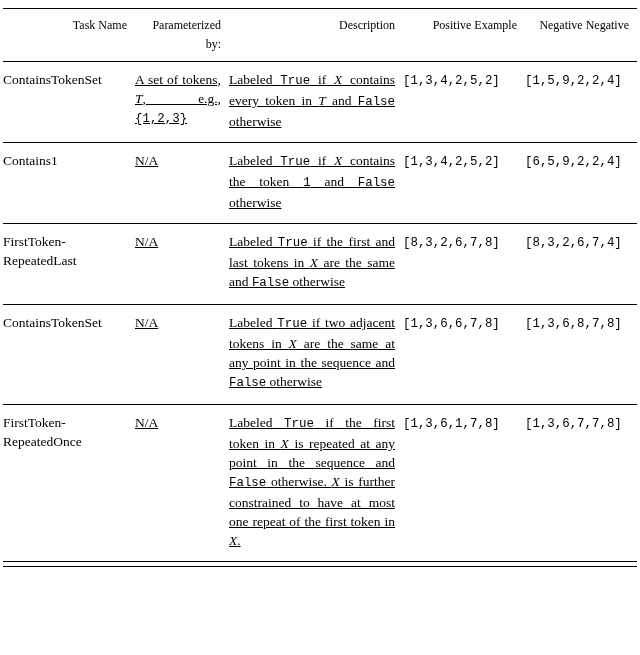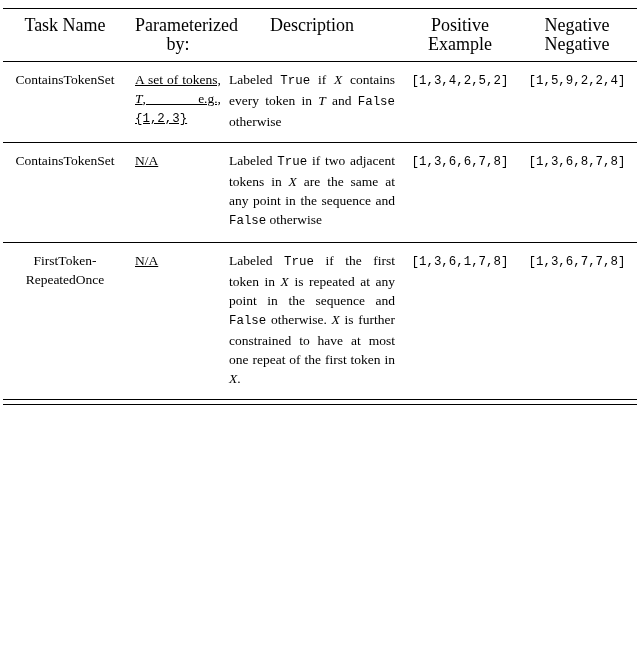--- a/index.html
+++ b/index.html
@@ -20,37 +20,36 @@
     width:634px;
     table-layout:fixed;
     border-collapse:collapse;
     border-top:1px solid var(--rule);
   }
   col.c1{width:132px;}
   col.c2{width:94px;}
   col.c3{width:174px;}
   col.c4{width:122px;}
   thead th{
-    text-align:center;
+    text-align:right;
     font-weight:normal;
-    font-size:18px;
+    font-size:12px;
     line-height:19px;
     padding:7px 8px 7px 0;
     vertical-align:top;
     border-bottom:1px solid var(--rule);
   }
   tbody td{
     vertical-align:top;
     font-size:13.5px;
     line-height:19px;
     padding:8px 8px 11px 0;
     border-bottom:1px solid var(--rule);
-    text-align:center;
   }
-  td.desc{text-align:justify;}
+  td.desc{text-align:justify;text-decoration:underline;}
   td.param{text-align:justify;text-decoration:underline;}
   .tt{
     font-family:"Liberation Mono", monospace;
     font-size:0.92em;
   }
   i.math{font-style:italic;}
   .bottom-rule{
     width:634px;
     margin-top:4px;
     border-top:1px solid var(--rule);
@@ -80,20 +79,34 @@
     </thead>
     <tbody id="table-body">
         <tr>
           <td class="task">ContainsTokenSet</td>
           <td class="param">A set of tokens, <i class="math">T</i>, e.g., <span class="tt">{1,2,3}</span></td>
           <td class="desc">Labeled <span class="tt">True</span> if <i class="math">X</i> contains every token in <i class="math">T</i> and <span class="tt">False</span> otherwise</td>
           <td><span class="tt">[1,3,4,2,5,2]</span></td>
           <td><span class="tt">[1,5,9,2,2,4]</span></td>
         </tr>
         <tr>
+          <td class="task">Contains1</td>
+          <td class="param">N/A</td>
+          <td class="desc">Labeled <span class="tt">True</span> if <i class="math">X</i> contains the token <span class="tt">1</span> and <span class="tt">False</span> otherwise</td>
+          <td><span class="tt">[1,3,4,2,5,2]</span></td>
+          <td><span class="tt">[6,5,9,2,2,4]</span></td>
+        </tr>
+        <tr>
+          <td class="task">FirstToken-RepeatedLast</td>
+          <td class="param">N/A</td>
+          <td class="desc">Labeled <span class="tt">True</span> if the first and last tokens in <i class="math">X</i> are the same and <span class="tt">False</span> otherwise</td>
+          <td><span class="tt">[8,3,2,6,7,8]</span></td>
+          <td><span class="tt">[8,3,2,6,7,4]</span></td>
+        </tr>
+        <tr>
           <td class="task">ContainsTokenSet</td>
           <td class="param">N/A</td>
           <td class="desc">Labeled <span class="tt">True</span> if two adjacent tokens in <i class="math">X</i> are the same at any point in the sequence and <span class="tt">False</span> otherwise</td>
           <td><span class="tt">[1,3,6,6,7,8]</span></td>
           <td><span class="tt">[1,3,6,8,7,8]</span></td>
         </tr>
         <tr>
           <td class="task">FirstToken-RepeatedOnce</td>
           <td class="param">N/A</td>
           <td class="desc">Labeled <span class="tt">True</span> if the first token in <i class="math">X</i> is repeated at any point in the sequence and <span class="tt">False</span> otherwise. <i class="math">X</i> is further constrained to have at most one repeat of the first token in <i class="math">X</i>.</td>

